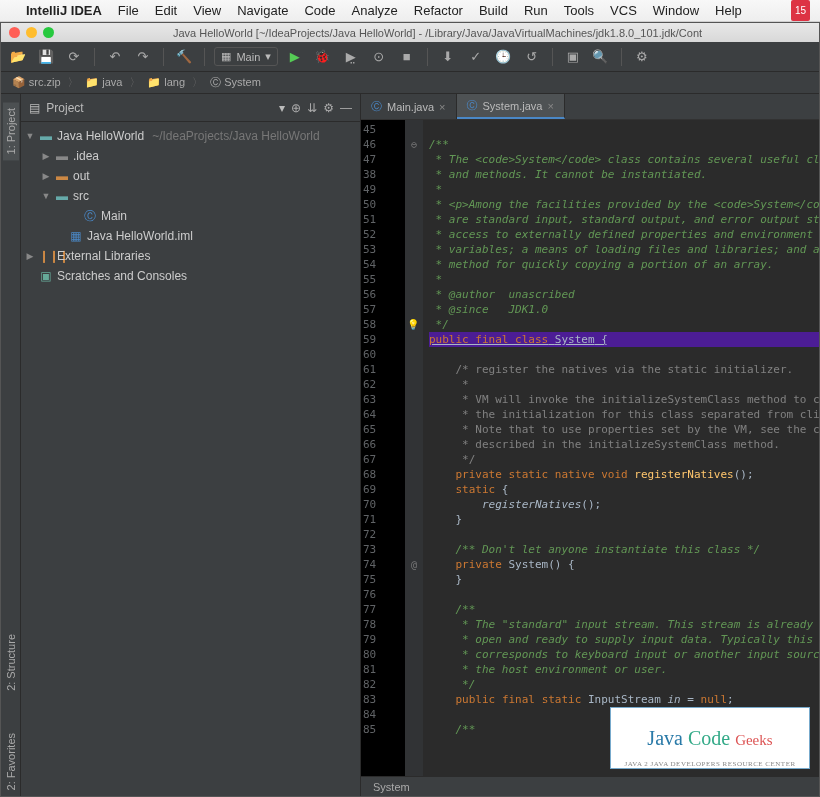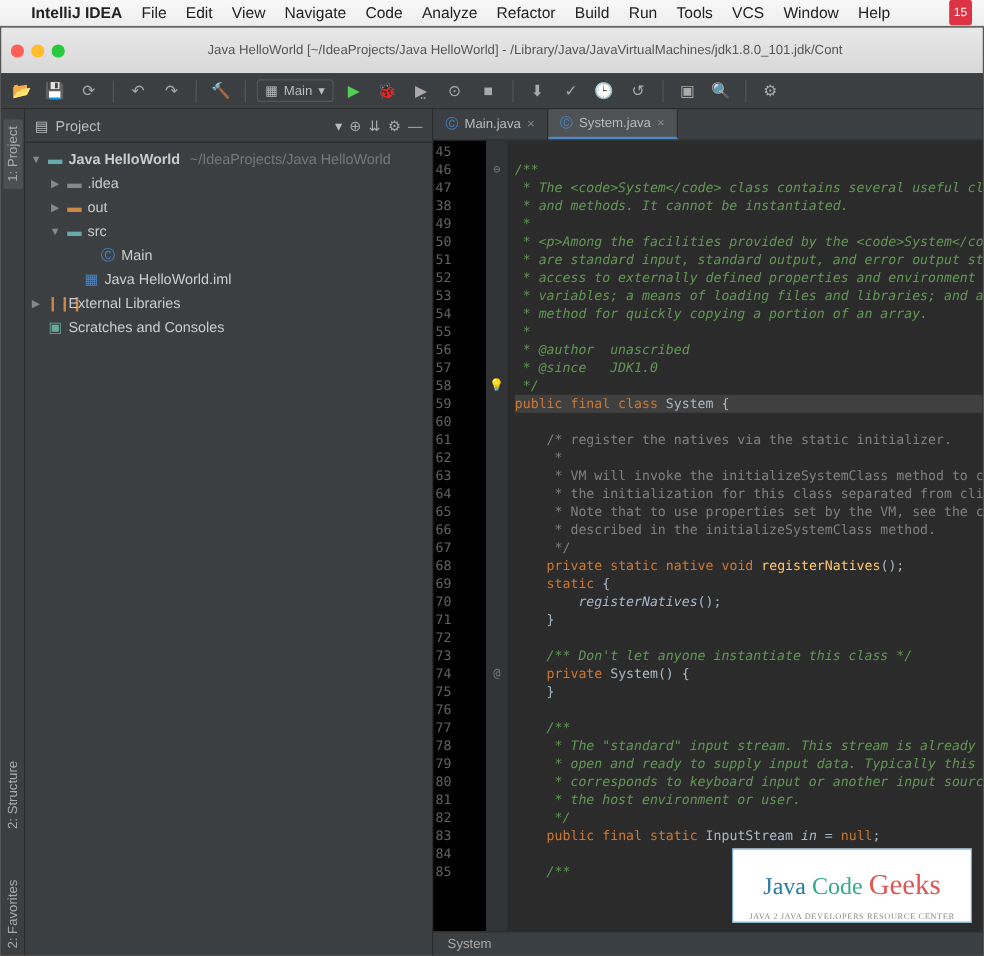--- a/index.html
+++ b/index.html
@@ -7,21 +7,21 @@
 
 
 .menubar { height: 22px; background: linear-gradient(#f8f8f8,#eeeeee); display: flex; align-items: center; padding: 0 10px; gap: 16px; font-size: 13px; color: #222; border-bottom: 1px solid #d0d0d0; }
 .menubar .apple { font-size: 14px; }
 .menubar .appname { font-weight: 600; }
 .menubar .spacer { flex: 1; }
 .menubar .badge { background: #d34; color: #fff; padding: 5px 4px; font-size: 10px; border-radius: 2px; }
 
 
 .window { background: #3c3f41; color: #bbb; height: 775px; display: flex; flex-direction: column; border: 1px solid #555; }
-.titlebar { height: 38px; background: linear-gradient(#e8e8e8,#d8d8d8); display: flex; align-items: center; padding: 0 8px; font-size: 11px; color: #555; justify-content: space-between; }
+.titlebar { height: 19px; background: linear-gradient(#e8e8e8,#d8d8d8); display: flex; align-items: center; padding: 0 8px; font-size: 11px; color: #555; justify-content: space-between; }
 .traffic { display: flex; gap: 6px; margin-right: 10px; }
 .traffic span { width: 11px; height: 11px; border-radius: 50%; display: inline-block; }
 .tr-close { background: #ff5f56; } .tr-min { background: #ffbd2e; } .tr-max { background: #27c93f; }
 .titlebar .title { flex: 1; text-align: center; overflow: hidden; white-space: nowrap; text-overflow: ellipsis; }
 
 
 .toolbar { height: 30px; background: #3c3f41; border-bottom: 1px solid #2b2b2b; display: flex; align-items: center; padding: 0 6px; gap: 6px; }
 .tbtn { width: 22px; height: 22px; display: flex; align-items: center; justify-content: center; color: #aaa; border-radius: 3px; font-size: 13px; }
 .runconfig { display: flex; align-items: center; border: 1px solid #555; border-radius: 3px; padding: 2px 6px; gap: 5px; font-size: 11px; }
 .play { color: #5c5; }
@@ -63,30 +63,30 @@
 .gutter div { height: 15px; }
 .margin { width: 18px; background: #313335; padding-top: 2px; }
 .margin div { height: 15px; text-align: center; color: #777; font-size: 10px; }
 .code { flex: 1; padding: 2px 0 2px 6px; color: #a9b7c6; overflow: hidden; white-space: pre; }
 .code div { height: 15px; }
 .c-doc { color: #629755; font-style: italic; }
 .c-cmt { color: #808080; }
 .c-kw { color: #cc7832; }
 .c-cls { color: #a9b7c6; }
 .c-fn { color: #ffc66d; }
-.c-currline { background: #404040; }
+.c-currline { background: #4c1d95; text-decoration: underline; }
 .bulb { color: #ffc66d; }
 
 .statusbar { height: 22px; background: #3c3f41; border-top: 1px solid #2b2b2b; display: flex; align-items: center; padding: 0 8px; gap: 14px; font-size: 11px; color: #aaa; }
 .editorstatus { height: 20px; background: #3c3f41; border-top: 1px solid #2b2b2b; display: flex; align-items: center; padding: 0 12px; font-size: 11px; color: #aaa; }
 
 .watermark { position: absolute; right: 10px; bottom: 28px; width: 200px; height: 62px; background: #fff; border: 1px solid #7ac; display: flex; align-items: center; justify-content: center; font-family: Georgia, serif; }
 .watermark .t1 { color: #2a7aa8; font-size: 20px; }
 .watermark .t2 { color: #3a8; font-size: 20px; }
-.watermark .t3 { color: #d55; font-size: 24px; }
+.watermark .t3 { color: #d55; font-size: 15px; }
 .watermark .sub { position: absolute; bottom: 0; font-size: 7px; color: #888; letter-spacing: 0.5px; }
 </style>
 </head>
 <body>
 
 <div class="menubar">
   <span class="apple"></span>
   <span class="appname">IntelliJ IDEA</span>
   <span>File</span>
   <span>Edit</span>
@@ -141,20 +141,29 @@
     <div class="tbtn">✓</div>
     <div class="tbtn">🕒</div>
     <div class="tbtn">↺</div>
     <div class="sep"></div>
     <div class="tbtn">▣</div>
     <div class="tbtn">🔍</div>
     <div class="sep"></div>
     <div class="tbtn">⚙</div>
   </div>
 
+  <div class="breadcrumb">
+    <span class="crumb">📦 <span>src.zip</span></span>
+    <span class="sep2">〉</span>
+    <span class="crumb">📁 <span>java</span></span>
+    <span class="sep2">〉</span>
+    <span class="crumb">📁 <span>lang</span></span>
+    <span class="sep2">〉</span>
+    <span class="crumb">Ⓒ <span>System</span></span>
+  </div>
 
   <div class="main">
 
     <div class="leftgutter">
       <div class="vert active">1: Project</div>
       <div style="flex:1"></div>
       <div class="vert">2: Structure</div>
       <div class="vert">2: Favorites</div>
     </div>
 
@@ -165,21 +174,21 @@
         <span>▾</span>
         <span class="icon">⊕</span>
         <span class="icon">⇊</span>
         <span class="icon">⚙</span>
         <span class="icon">—</span>
       </div>
       <div class="tree">
         <div class="tree-row" style="padding-left:4px">
           <span class="tree-arrow">▼</span>
             <span class="tree-icon folder-blue">▬</span>
-          <span class="tree-label" style="font-weight:700">Java HelloWorld</span>
+          <span class="tree-label" style="font-weight:400">Java HelloWorld</span>
           <span class="tree-path">~/IdeaProjects/Java HelloWorld</span>
         </div>
         <div class="tree-row" style="padding-left:20px">
           <span class="tree-arrow">▶</span>
             <span class="tree-icon folder-dark">▬</span>
           <span class="tree-label">.idea</span>
         </div>
         <div class="tree-row" style="padding-left:20px">
           <span class="tree-arrow">▶</span>
             <span class="tree-icon folder-orange">▬</span>

